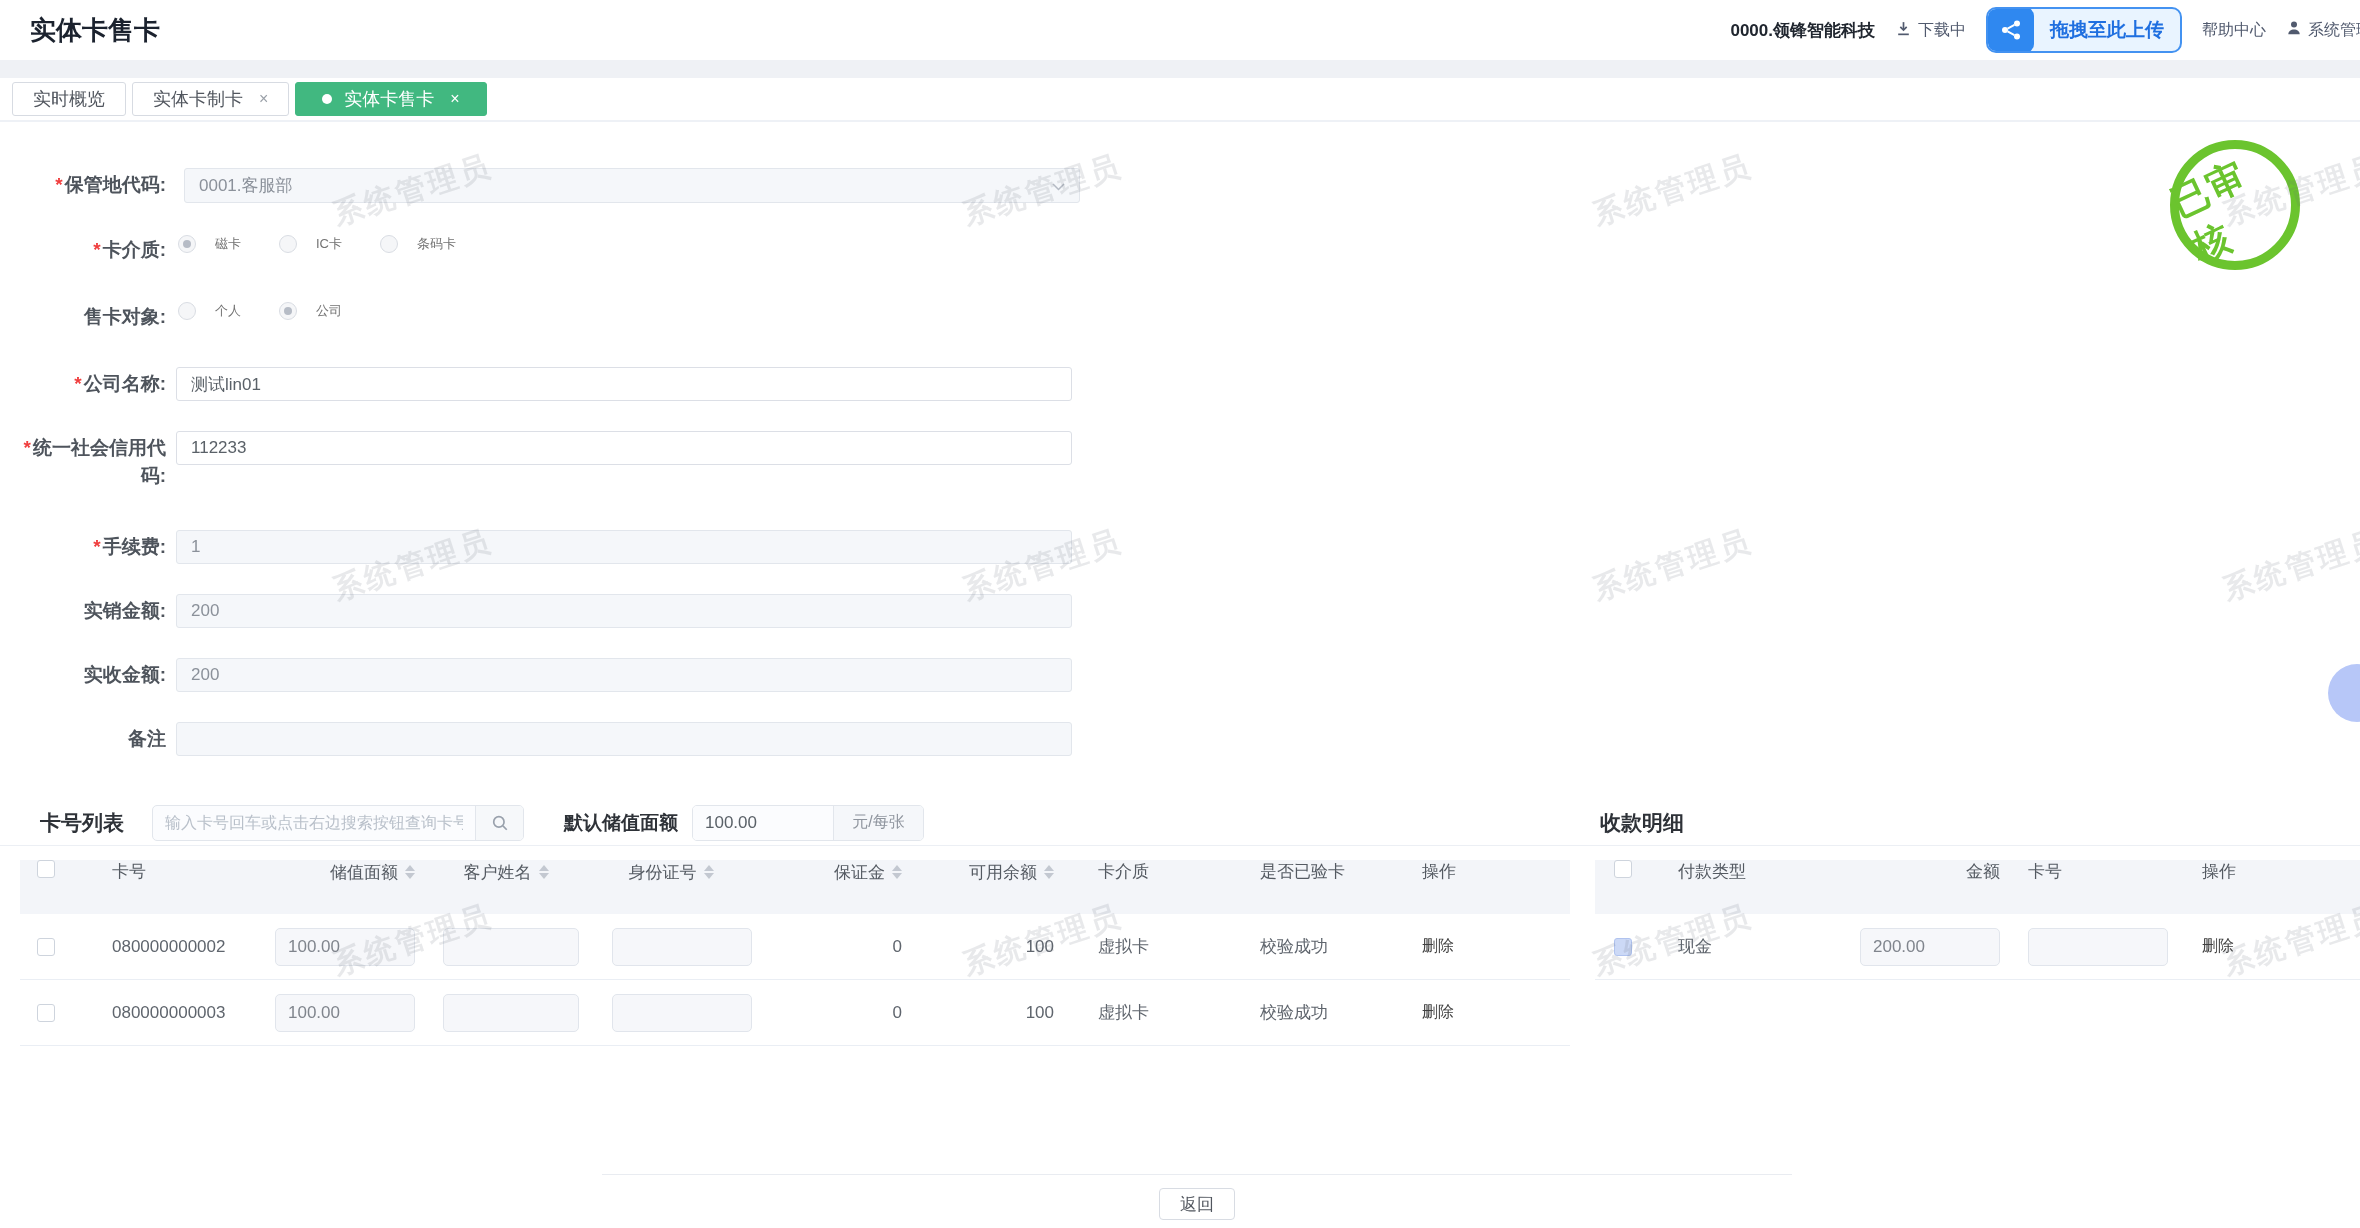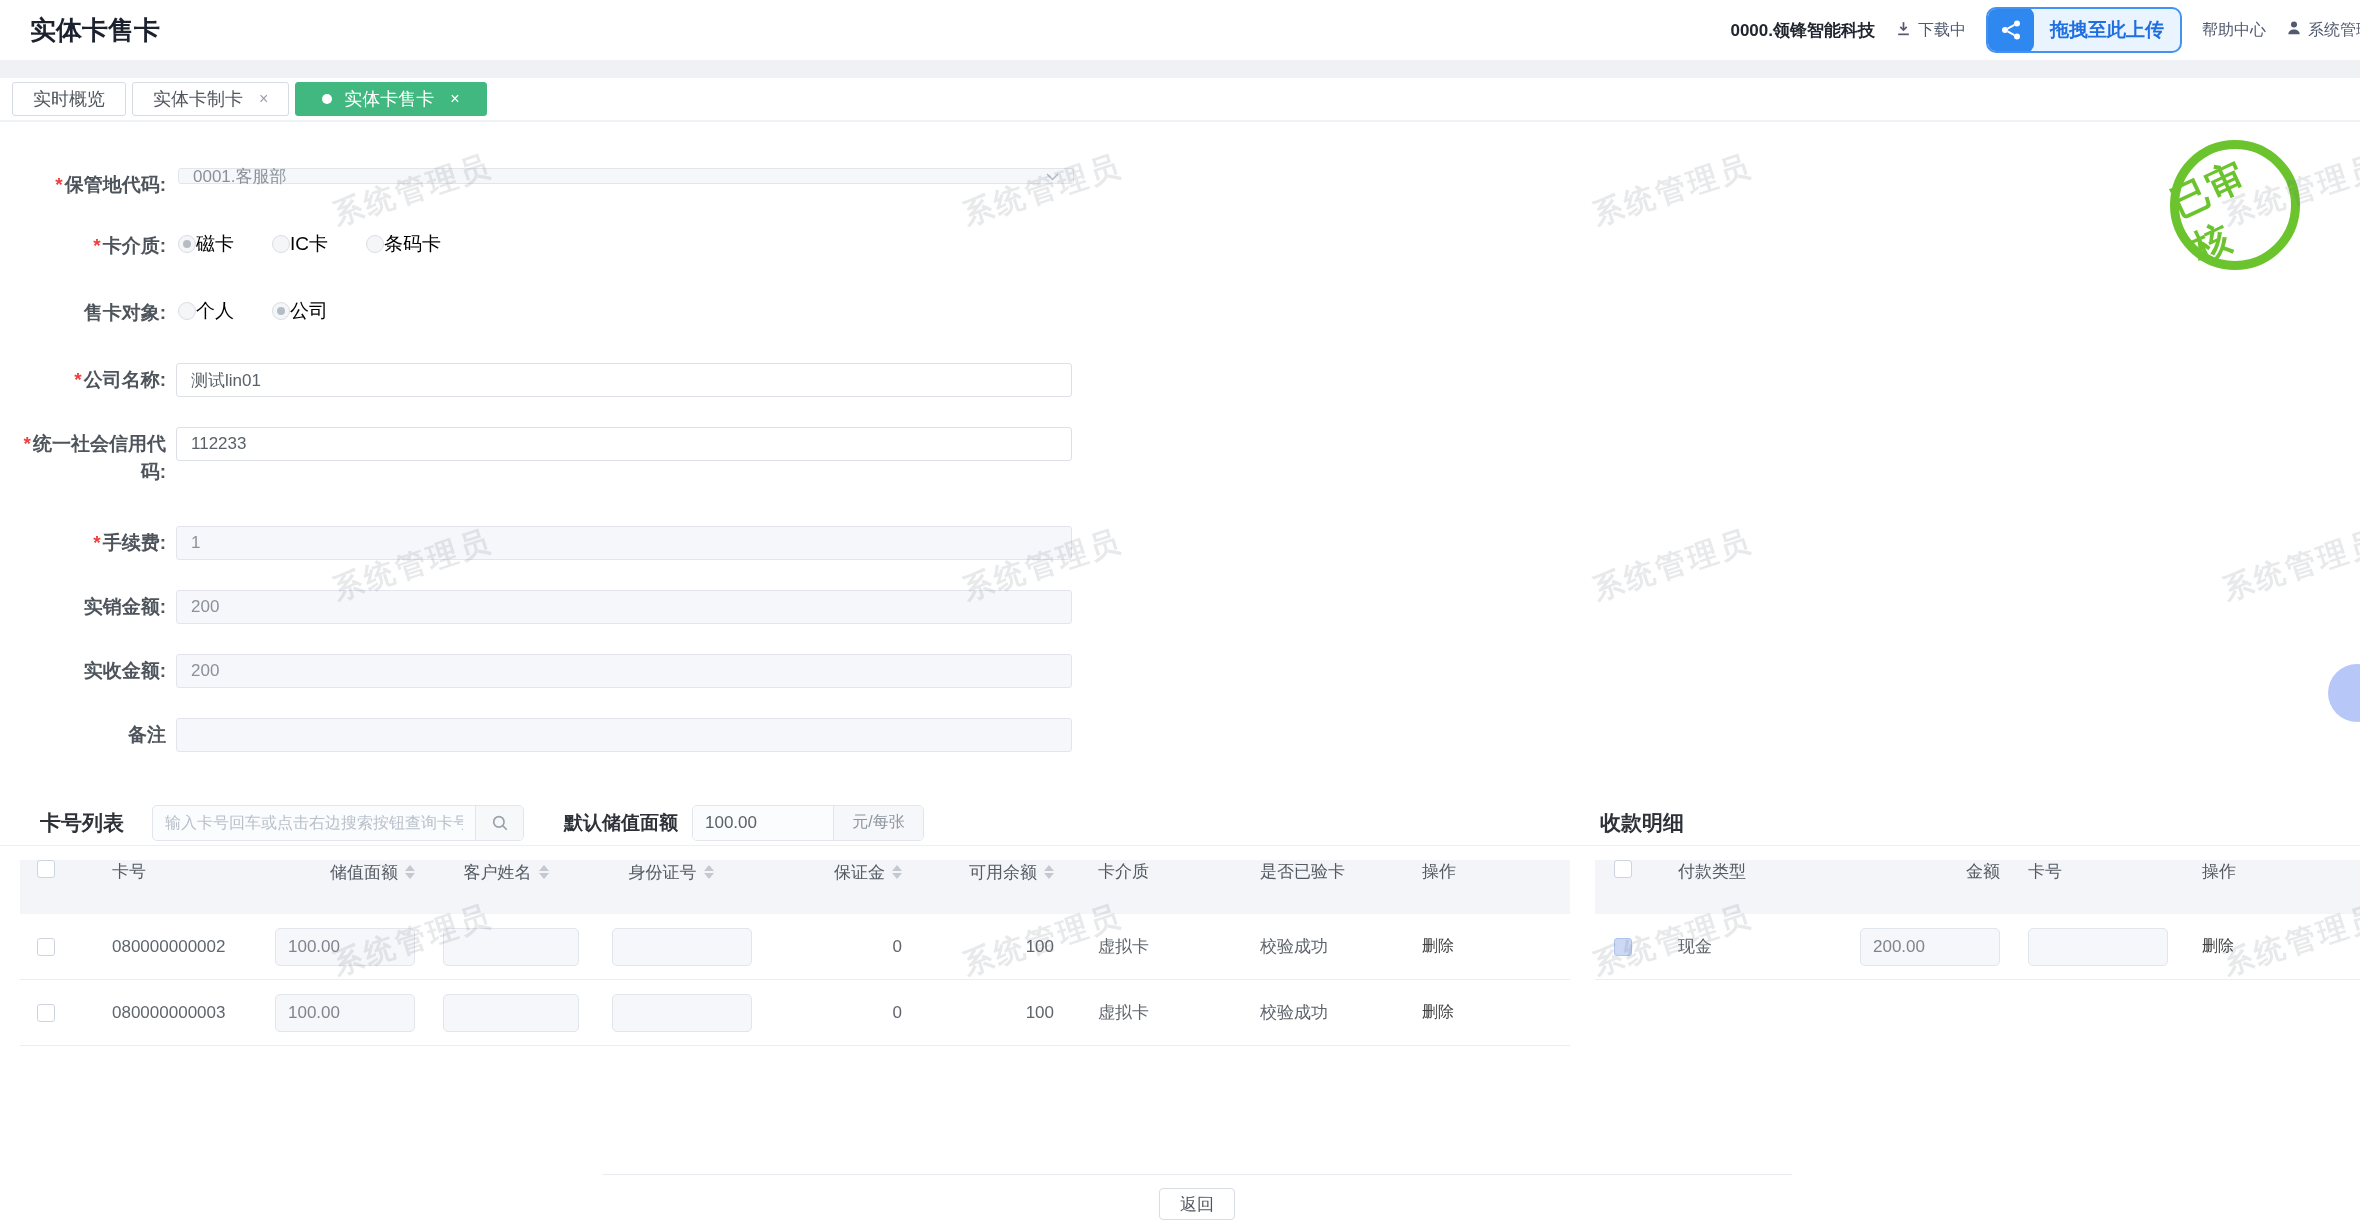--- a/index.html
+++ b/index.html
@@ -24,27 +24,27 @@
   .tab .tab-x { margin-left:16px; color:#9aa0a8; font-size:16px; }
   .tab.active { background:#41b880; border-color:#41b880; color:#fff; padding:0 26px; }
   .tab.active .dot { width:10px; height:10px; border-radius:50%; background:#fff; margin-right:12px; }
   .tab.active .tab-x { color:#fff; }
 
   
   .form-area { padding-top:46px; }
   .frow { display:flex; align-items:flex-start; margin-bottom:30px; }
   .flabel { width:166px; min-width:166px; text-align:right; font-size:19px; font-weight:bold; color:#4e545c; line-height:28px; padding-top:3px; }
   .star { color:#f03e3e; margin-right:2px; }
-  .fselect { margin-left:12px; width:896px; height:16px; background:#f5f7fa; border:1px solid #e2e6ec; border-radius:3px; display:flex; align-items:center; justify-content:space-between; padding:0 14px; color:#8b919a; font-size:17px; cursor:pointer; }
+  .fselect { margin-left:18px; width:896px; height:35px; background:#f5f7fa; border:1px solid #e2e6ec; border-radius:3px; display:flex; align-items:center; justify-content:space-between; padding:0 14px; color:#8b919a; font-size:17px; cursor:pointer; }
   .finput { margin-left:10px; width:896px; height:34px; border:1px solid #dcdfe6; border-radius:3px; padding:0 14px; font-size:17px; color:#5a6168; background:#fff; outline:none; font-family:inherit; }
   .finput.disabled { background:#f5f7fa; border-color:#e2e6ec; color:#8b919a; }
   .radio-row { margin-bottom:36px; }
   .credit-row { margin-bottom:40px; }
   .radios { display:flex; gap:38px; margin-left:12px; padding-top:2px; }
-  .radio { display:flex; align-items:center; gap:0; font-size:19px; color:#000000; cursor:pointer; }
+  .radio { display:flex; align-items:center; gap:19px; font-size:13px; color:#737373; cursor:pointer; }
   .rcircle { width:18px; height:18px; border-radius:50%; border:1px solid #d9dde3; background:#f5f6f8; display:flex; align-items:center; justify-content:center; }
   .radio.checked .rcircle::after { content:""; width:8px; height:8px; border-radius:50%; background:#b6bcc6; }
 
   
   .stamp { position:absolute; top:140px; left:2170px; width:130px; height:130px; border:9px solid #6bc42e; border-radius:50%; display:flex; align-items:center; justify-content:center; z-index:40; }
   .stamp span { transform:rotate(-25deg); font-size:37px; font-weight:bold; color:#6bc42e; letter-spacing:2px; }
 
   
   .sections { position:absolute; top:800px; left:0; right:0; display:flex; }
   .sec-left { width:1575px; flex:none; }

